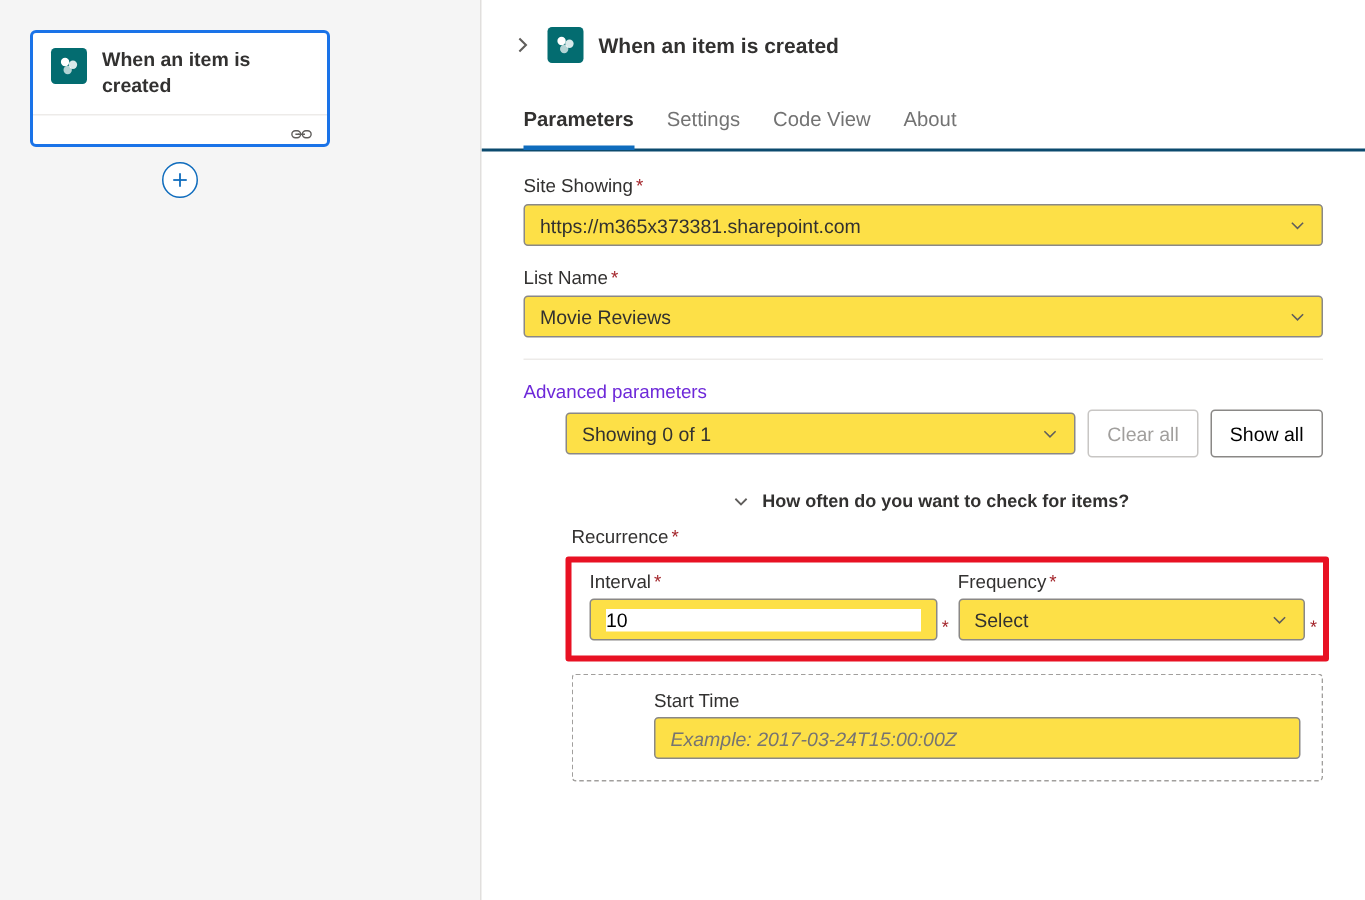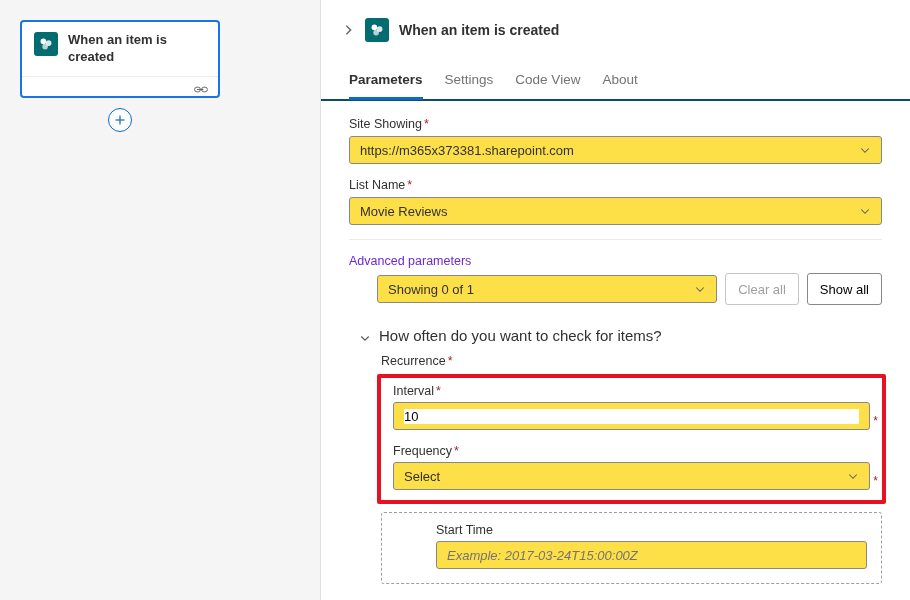--- a/index.html
+++ b/index.html
@@ -173,43 +173,44 @@
   .btn:disabled {
     color: #a19f9d;
     border-color: #c8c6c4;
     cursor: default;
   }
   .section-head {
     display: flex;
     align-items: center;
     gap: 8px;
     margin: 22px 0 10px 10px;
-    font-weight: 400;
-    font-size: 15px;
-    cursor: pointer;
+    font-weight: 700;
+    font-size: 12px;
+    cursor: pointer;
+    justify-content: center;
   }
   .sub-block {
     margin-left: 32px;
   }
   .sub-label {
     font-size: 12.5px;
     margin-bottom: 6px;
   }
   .dashed-box {
     border: 1px dashed #a19f9d;
     border-radius: 3px;
     padding: 10px 14px 14px 14px;
   }
   .highlight-box {
     border: 4px solid #e81123;
     border-radius: 2px;
     padding: 6px 12px 10px 12px;
     margin: 4px -4px 8px -4px;
   }
-  .two-col { display: flex; gap: 14px; flex-direction: column; }
+  .two-col { display: flex; gap: 14px; }
   .two-col > div { flex: 1; position: relative; }
   .small-label { font-size: 12.5px; margin-bottom: 4px; }
   .outer-req {
     position: absolute; right: -8px; top: 30px;
     color: #a4262c; font-size: 12px;
   }
   .placeholder { color: #767472; }
   .placeholder.italic { font-style: italic; }
   .select-box .val { overflow: hidden; text-overflow: ellipsis; white-space: nowrap; }
 </style>

